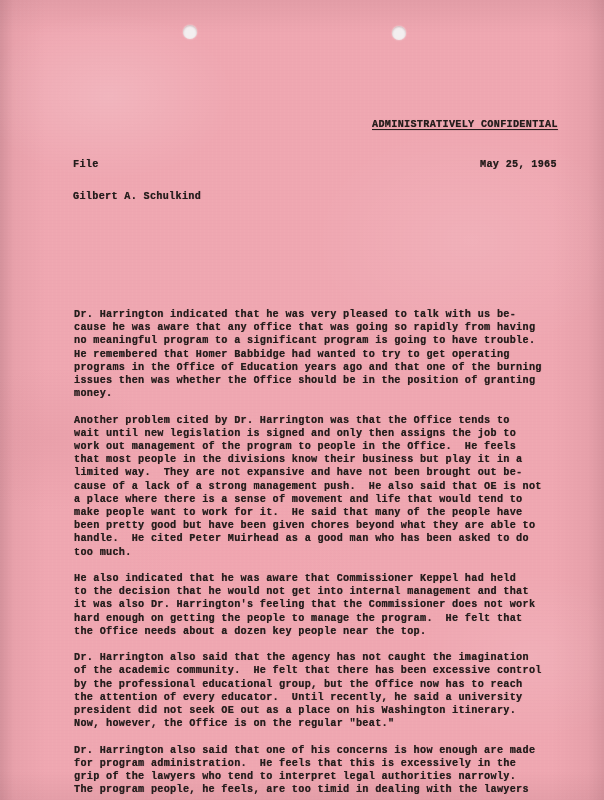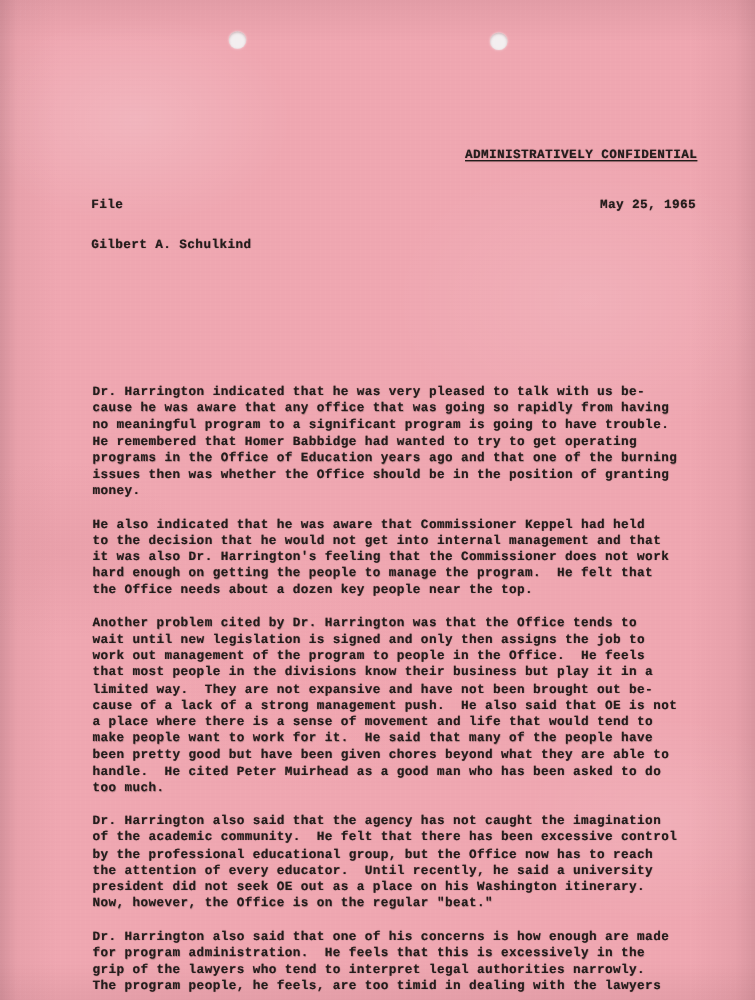--- a/index.html
+++ b/index.html
@@ -135,36 +135,36 @@
 
 
     <div class="body-block">
       <div class="tw para">Dr. Harrington indicated that he was very pleased to talk with us be-
 cause he was aware that any office that was going so rapidly from having
 no meaningful program to a significant program is going to have trouble.
 He remembered that Homer Babbidge had wanted to try to get operating
 programs in the Office of Education years ago and that one of the burning
 issues then was whether the Office should be in the position of granting
 money.</div>
-      <div class="tw para">He also indicated that he was aware that Commissioner Keppel had held
-to the decision that he would not get into internal management and that
-it was also Dr. Harrington's feeling that the Commissioner does not work
-hard enough on getting the people to manage the program.  He felt that
-the Office needs about a dozen key people near the top.</div>
       <div class="tw para">Another problem cited by Dr. Harrington was that the Office tends to
 wait until new legislation is signed and only then assigns the job to
 work out management of the program to people in the Office.  He feels
 that most people in the divisions know their business but play it in a
 limited way.  They are not expansive and have not been brought out be-
 cause of a lack of a strong management push.  He also said that OE is not
 a place where there is a sense of movement and life that would tend to
 make people want to work for it.  He said that many of the people have
 been pretty good but have been given chores beyond what they are able to
 handle.  He cited Peter Muirhead as a good man who has been asked to do
 too much.</div>
+      <div class="tw para">He also indicated that he was aware that Commissioner Keppel had held
+to the decision that he would not get into internal management and that
+it was also Dr. Harrington's feeling that the Commissioner does not work
+hard enough on getting the people to manage the program.  He felt that
+the Office needs about a dozen key people near the top.</div>
       <div class="tw para">Dr. Harrington also said that the agency has not caught the imagination
 of the academic community.  He felt that there has been excessive control
 by the professional educational group, but the Office now has to reach
 the attention of every educator.  Until recently, he said a university
 president did not seek OE out as a place on his Washington itinerary.
 Now, however, the Office is on the regular "beat."</div>
       <div class="tw para">Dr. Harrington also said that one of his concerns is how enough are made
 for program administration.  He feels that this is excessively in the
 grip of the lawyers who tend to interpret legal authorities narrowly.
 The program people, he feels, are too timid in dealing with the lawyers</div>

